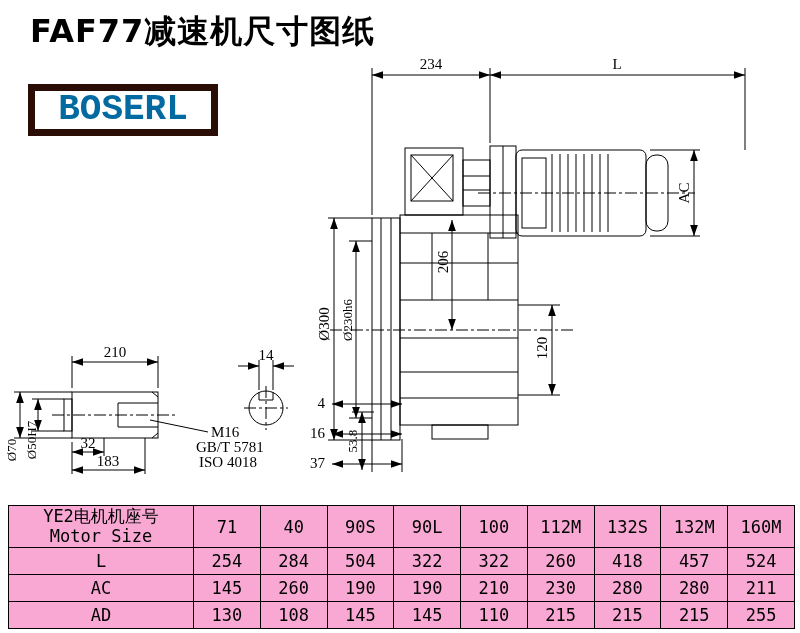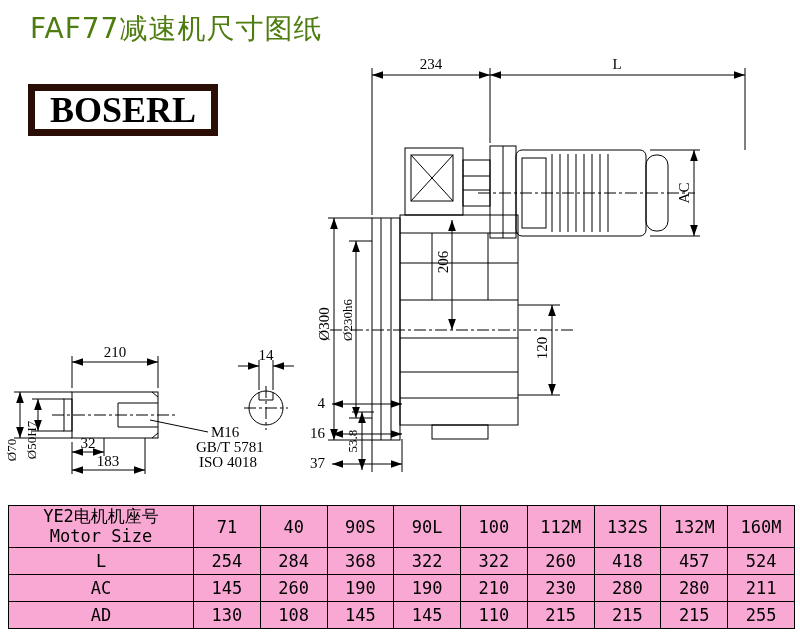--- a/index.html
+++ b/index.html
@@ -3,32 +3,32 @@
 <meta charset="utf-8">
 <style>
   html,body { margin:0; padding:0; }
   body {
     width:800px; height:633px; position:relative;
     background:#ffffff; overflow:hidden;
     font-family:"DejaVu Sans", sans-serif;
   }
   .page-title {
     position:absolute; left:30px; top:10px;
-    font-size:28px; font-weight:normal; color:#4d7c0f;
+    font-size:32px; font-weight:bold; color:#000000;
     letter-spacing:1px; white-space:nowrap;
   }
   .logo-box {
     position:absolute; left:28px; top:84px;
     width:176px; height:38px;
     border:7px solid #2a0d05; background:#ffffff;
     display:flex; align-items:center; justify-content:center;
   }
   .logo-text {
-    font-family:Liberation Serif, serif;
-    font-size:36px; font-weight:bold; color:#000000; line-height:1;
+    font-family:Liberation Mono, monospace;
+    font-size:36px; font-weight:bold; color:#0369a1; line-height:1;
   }
   svg.drawing { position:absolute; left:0; top:52px; }
   svg.drawing line, svg.drawing rect, svg.drawing circle {
     stroke:#000; stroke-width:1; fill:none;
   }
   svg.drawing text {
     font-family:"Liberation Serif", serif; font-size:15px;
     fill:#000; stroke:none;
   }
   svg.drawing text.sm { font-size:13px; }
@@ -241,21 +241,21 @@
       <th>100</th>
       <th>112M</th>
       <th>132S</th>
       <th>132M</th>
       <th>160M</th>
     </tr>
     <tr class="datarow">
       <th>L</th>
       <td>254</td>
       <td>284</td>
-      <td>368</td>
+      <td>504</td>
       <td>322</td>
       <td>322</td>
       <td>260</td>
       <td>418</td>
       <td>457</td>
       <td>524</td>
     </tr>
     <tr class="datarow">
       <th>AC</th>
       <td>145</td>

